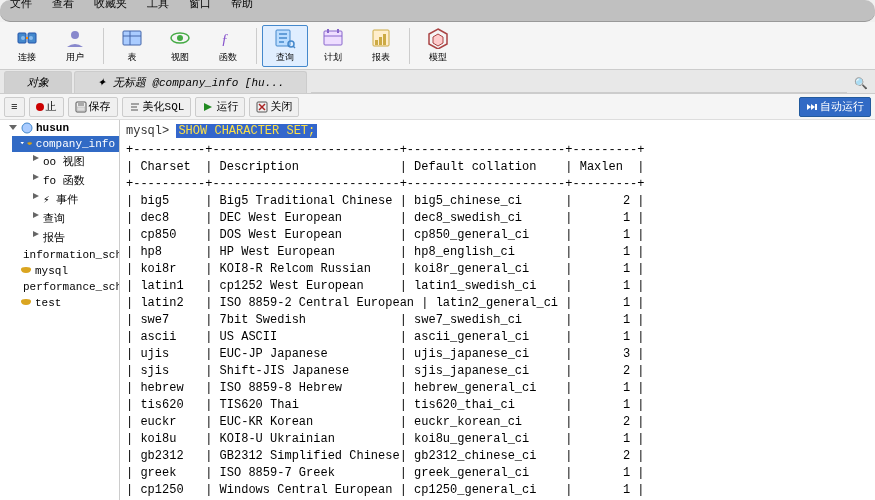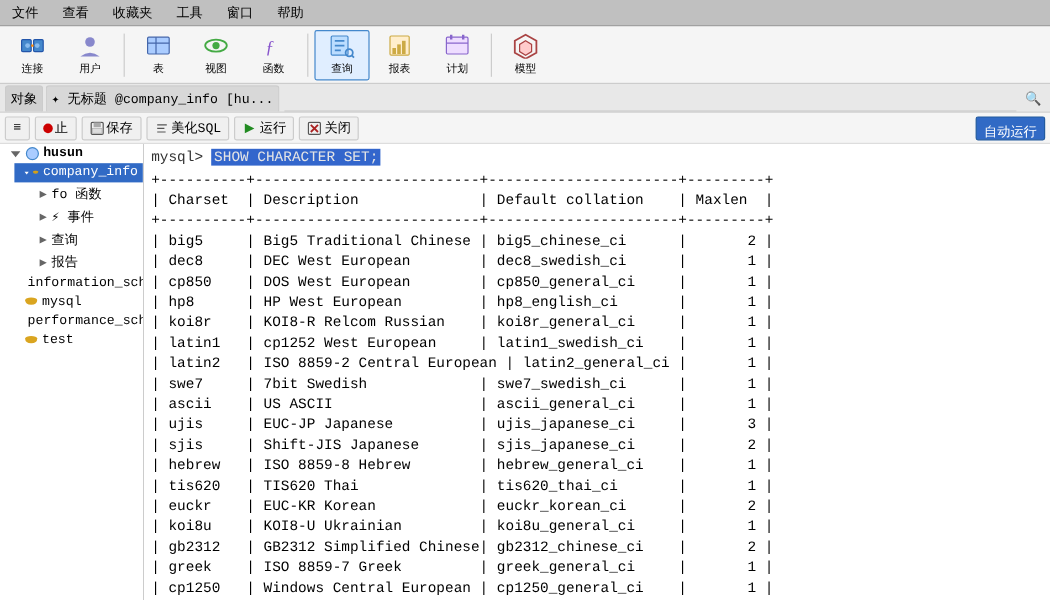--- a/index.html
+++ b/index.html
@@ -12,24 +12,25 @@
       overflow: hidden;
       display: flex;
       flex-direction: column;
     }
 
     
     .title-bar {
       background: #c0c0c0;
       height: 22px;
       display: flex;
-      align-items: center;
+      align-items: flex-end;
       padding: 8px 6px;
       font-size: 11px;
       border-bottom: 1px solid #999;
+      border-radius: 10px;
     }
     .title-bar-menus {
       display: flex;
       gap: 12px;
       font-size: 11px;
     }
     .title-menu-item {
       cursor: pointer;
       padding: 2px 4px;
     }
@@ -75,30 +76,31 @@
     .tab-bar {
       background: #e8e8e8;
       height: 24px;
       display: flex;
       align-items: flex-end;
       padding-left: 4px;
       border-bottom: 1px solid #ccc;
     }
     .tab {
       height: 22px;
-      padding: 0 4px;
+      padding: 0 22px;
       border: 1px solid #ccc;
       border-bottom: none;
       background: #d4d4d4;
       display: flex;
       align-items: center;
       font-size: 11px;
       cursor: pointer;
       border-radius: 3px 3px 0 0;
       margin-right: 2px;
+      font-style: italic;
     }
     .tab.active {
       background: white;
       border-bottom: 1px solid white;
       z-index: 1;
     }
 
     
     .action-bar {
       background: #f5f5f5;
@@ -135,21 +137,20 @@
       width: 120px;
       background: white;
       border-right: 1px solid #ccc;
       overflow-y: auto;
       font-size: 11px;
     }
     .sidebar-item {
       padding: 2px 4px 2px 8px;
       cursor: pointer;
       display: flex;
-      align-items: center;
       gap: 3px;
       white-space: nowrap;
     }
     .sidebar-item.selected { background: #316AC5; color: white; }
     .sidebar-item.bold { font-weight: bold; }
     .sidebar-group {
       padding-left: 12px;
     }
 
     
@@ -165,21 +166,21 @@
     .mysql-prompt {
       color: black;
       margin-bottom: 4px;
     }
     .mysql-prompt .prompt-text {
       color: #333;
       text-align: right;
     }
     .mysql-prompt .command-text {
       background: #3366CC;
-      color: #e5e5e5;
+      color: #fde047;
       padding: 0 2px;
     }
 
     .circle-red { width: 8px; height: 8px; border-radius: 50%; background: #cc0000; display: inline-block; }
 
     pre { font-family: 'Courier New', Courier, monospace; font-size: 12px; line-height: 17px; }
   </style>
 </head>
 <body>
 
@@ -254,38 +255,38 @@
         <line x1="5" y1="15" x2="10" y2="15" stroke="#4488CC" stroke-width="1.5"></line>
         <circle cx="17" cy="17" r="3" fill="none" stroke="#4488CC" stroke-width="1.5"></circle>
         <line x1="19" y1="19" x2="21" y2="21" stroke="#4488CC" stroke-width="1.5"></line>
       </svg>
     </div>
     <span>查询</span>
   </div>
   <div class="toolbar-btn">
     <div class="toolbar-icon">
       <svg width="22" height="22" viewBox="0 0 22 22">
+        <rect x="2" y="4" width="18" height="14" rx="1" fill="#EEDDFF" stroke="#8866CC" stroke-width="1"></rect>
+        <line x1="6" y1="2" x2="6" y2="6" stroke="#8866CC" stroke-width="2"></line>
+        <line x1="16" y1="2" x2="16" y2="6" stroke="#8866CC" stroke-width="2"></line>
+        <line x1="2" y1="9" x2="20" y2="9" stroke="#8866CC" stroke-width="1"></line>
+      </svg>
+    </div>
+    <span>计划</span>
+  </div>
+  <div class="toolbar-btn">
+    <div class="toolbar-icon">
+      <svg width="22" height="22" viewBox="0 0 22 22">
         <rect x="3" y="3" width="16" height="16" rx="1" fill="#FFEECC" stroke="#CCAA44" stroke-width="1"></rect>
         <rect x="5" y="13" width="3" height="5" fill="#CCAA44"></rect>
         <rect x="9" y="10" width="3" height="8" fill="#CCAA44"></rect>
         <rect x="13" y="7" width="3" height="11" fill="#CCAA44"></rect>
       </svg>
     </div>
     <span>报表</span>
-  </div>
-  <div class="toolbar-btn">
-    <div class="toolbar-icon">
-      <svg width="22" height="22" viewBox="0 0 22 22">
-        <rect x="2" y="4" width="18" height="14" rx="1" fill="#EEDDFF" stroke="#8866CC" stroke-width="1"></rect>
-        <line x1="6" y1="2" x2="6" y2="6" stroke="#8866CC" stroke-width="2"></line>
-        <line x1="16" y1="2" x2="16" y2="6" stroke="#8866CC" stroke-width="2"></line>
-        <line x1="2" y1="9" x2="20" y2="9" stroke="#8866CC" stroke-width="1"></line>
-      </svg>
-    </div>
-    <span>计划</span>
   </div>
   <div class="toolbar-separator"></div>
   <div class="toolbar-btn">
     <div class="toolbar-icon">
       <svg width="22" height="22" viewBox="0 0 22 22">
         <polygon points="11,2 20,7 20,17 11,22 2,17 2,7" fill="none" stroke="#AA4444" stroke-width="1.5"></polygon>
         <polygon points="11,7 16,10 16,16 11,19 6,16 6,10" fill="#FFCCCC" stroke="#AA4444" stroke-width="1"></polygon>
       </svg>
     </div>
     <span>模型</span>
@@ -333,21 +334,21 @@
   </div>
   <div class="action-btn">
     <svg width="12" height="12" viewBox="0 0 12 12">
       <rect x="1" y="1" width="10" height="10" rx="1" fill="none" stroke="#555" stroke-width="1"></rect>
       <line x1="3" y1="3" x2="9" y2="9" stroke="#AA2222" stroke-width="1.5"></line>
       <line x1="9" y1="3" x2="3" y2="9" stroke="#AA2222" stroke-width="1.5"></line>
     </svg>
     <span>关闭</span>
   </div>
   <div style="flex:1;"></div>
-  <div class="action-btn active" style="background:#316AC5; color:white; border-color:#225A9E;flex-direction:column;">
+  <div class="action-btn active" style="background:#316AC5; color:white; border-color:#225A9E;">
     <svg width="12" height="12" viewBox="0 0 12 12">
       <polygon points="1,3 5,6 1,9" fill="white"></polygon>
       <polygon points="5,3 9,6 5,9" fill="white"></polygon>
       <rect x="9" y="3" width="2" height="6" fill="white"></rect>
     </svg>
     <span>自动运行</span>
   </div>
 </div>
 
 <div class="main-layout">
@@ -368,20 +369,26 @@
             <polygon points="1,3 9,3 5,8" fill="white"></polygon>
           </svg>
         <svg width="12" height="12" viewBox="0 0 12 12">
           <ellipse cx="6" cy="4" rx="5" ry="2" fill="#DAA520"></ellipse>
           <path d="M1 4 Q1 8 6 8 Q11 8 11 4" fill="#DAA520"></path>
           <ellipse cx="6" cy="4" rx="5" ry="2" fill="none" stroke="#AA8800" stroke-width="0.5"></ellipse>
         </svg>
         <span>company_info</span>
       </div>
       <div class="sidebar-group">
+        <div class="sidebar-item">
+          <svg width="8" height="8" viewBox="0 0 8 8">
+              <polygon points="1,1 7,4 1,7" fill="#666"></polygon>
+            </svg>
+          <span>oo 视图</span>
+        </div>
         <div class="sidebar-item">
           <svg width="8" height="8" viewBox="0 0 8 8">
               <polygon points="1,1 7,4 1,7" fill="#666"></polygon>
             </svg>
           <span>fo 函数</span>
         </div>
         <div class="sidebar-item">
           <svg width="8" height="8" viewBox="0 0 8 8">
               <polygon points="1,1 7,4 1,7" fill="#666"></polygon>
             </svg>

